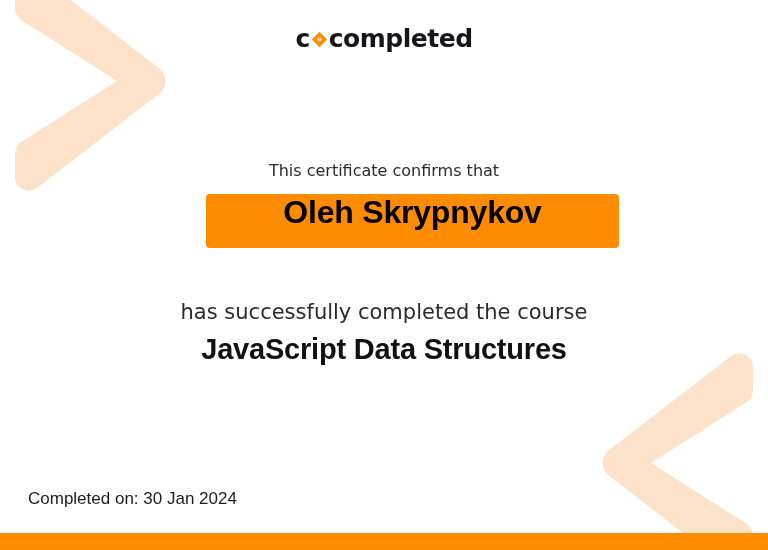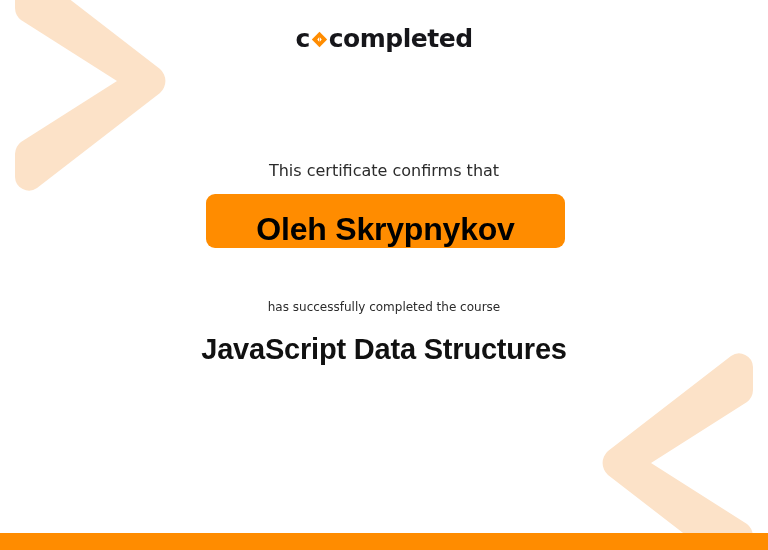--- a/index.html
+++ b/index.html
@@ -110,43 +110,43 @@
     text-align: center;
     font-size: 16px;
     color: #2b2b2b;
     font-family: "DejaVu Sans", sans-serif;
   }
 
   .name-badge {
     position: absolute;
     top: 194px;
     left: 206px;
-    width: 359px;
+    width: 413px;
     height: 54px;
     background: #ff8c00;
-    border-radius: 9px;
-    display: flex;
-    align-items: flex-end;
+    border-radius: 4px;
+    display: flex;
+    align-items: flex-start;
     justify-content: center;
   }
   .name-badge-text {
     font-size: 32px;
     font-weight: bold;
     color: #000000;
     letter-spacing: -0.2px;
     white-space: nowrap;
   }
 
   .line-completed-course {
     position: absolute;
     top: 300px;
     left: 0;
     right: 0;
     text-align: center;
-    font-size: 12px;
+    font-size: 21px;
     color: #2b2b2b;
     font-family: "DejaVu Sans", sans-serif;
   }
 
   .course-title {
     position: absolute;
     top: 333px;
     left: 0;
     right: 0;
     text-align: center;
@@ -215,16 +215,17 @@
 
     <div class="name-badge">
       <span class="name-badge-text">Oleh Skrypnykov</span>
     </div>
 
     <div class="line-completed-course">has successfully completed the course</div>
 
     <div class="course-title">JavaScript Data Structures</div>
   </div>
 
+  <div class="footer-completed-on">Completed on: 30 Jan 2024</div>
 
 
   <div class="accent-bar"></div>
 </div>
 
 </body></html>

